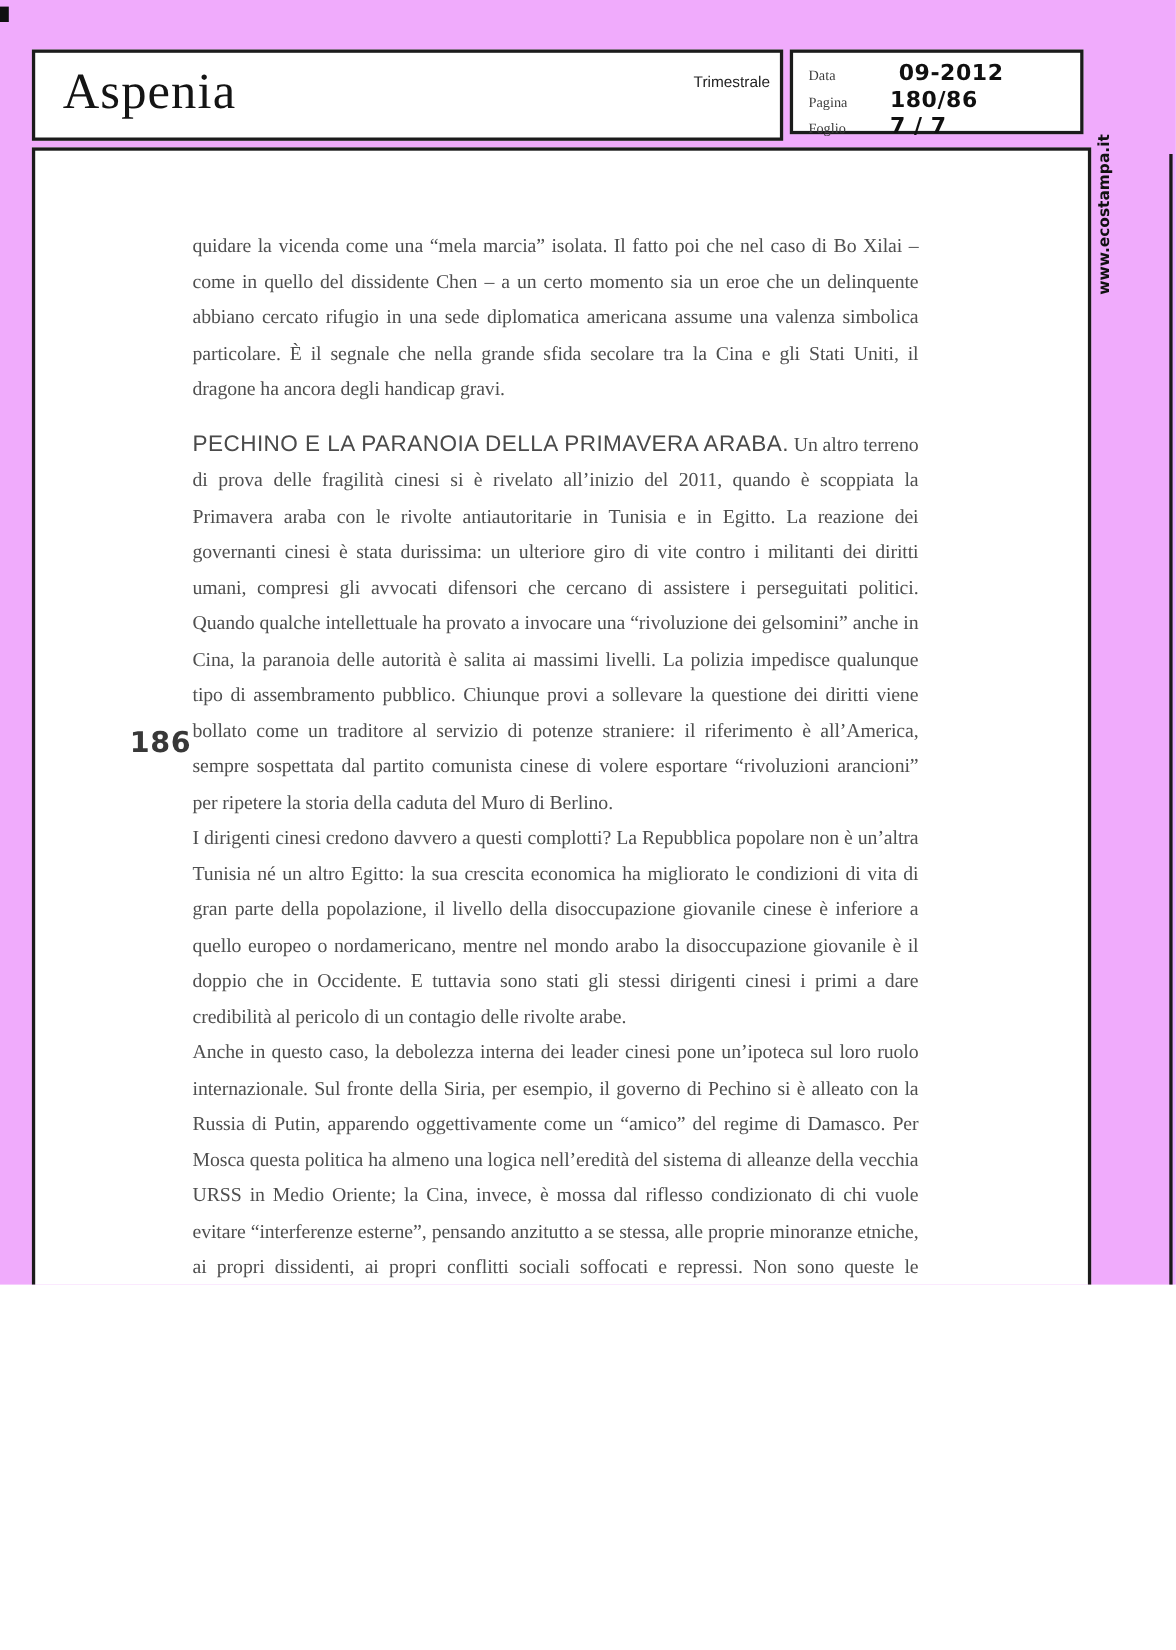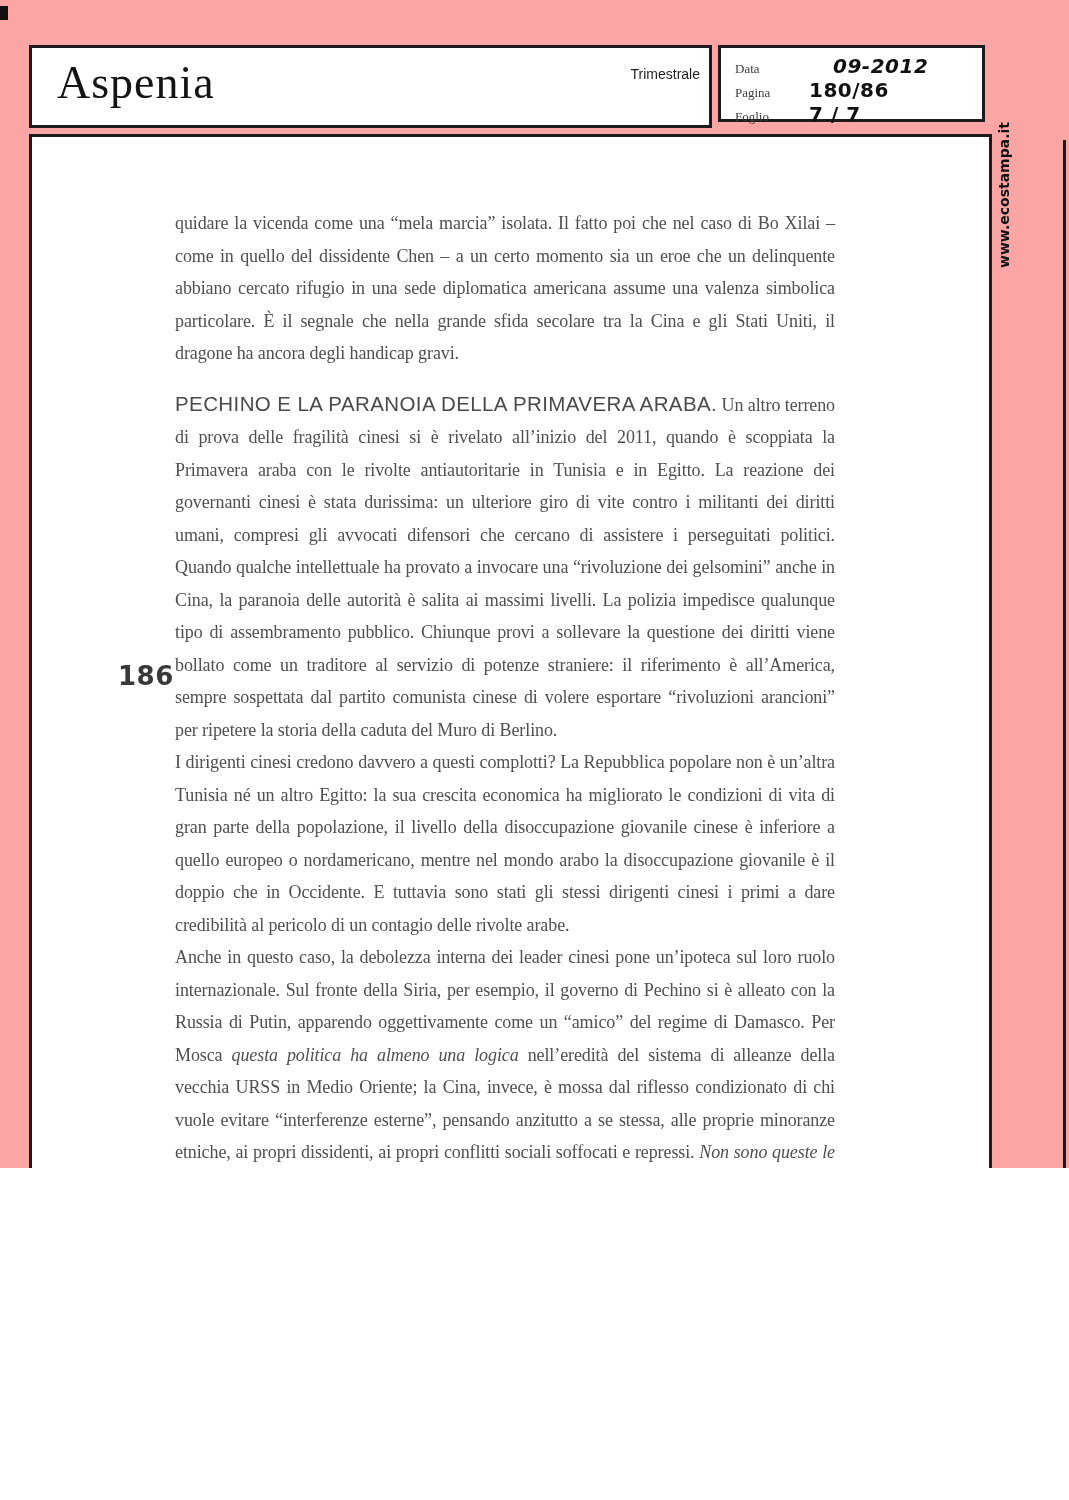--- a/index.html
+++ b/index.html
@@ -1,18 +1,18 @@
 <!DOCTYPE html>
 <html lang="it"><head>
 <meta charset="utf-8">
 <style>
   html,body { margin:0; padding:0; background:#ffffff; }
   .page {
     position:relative; width:1069px; height:1168px;
-    background:#fca5a5; overflow:hidden;
+    background:#f0abfc; overflow:hidden;
     font-family:"Liberation Serif", serif;
   }
 
   
   .masthead-box {
     position:absolute; left:29px; top:45px; width:677px; height:77px;
     border:3px solid #1b1b1b; background:#ffffff;
   }
   .masthead {
     position:absolute; left:25px; top:8px;
@@ -33,40 +33,40 @@
   .meta-label {
     width:62px; flex:0 0 62px;
     font-family:Liberation Serif, serif;
     font-size:13px; color:#3c3c3c;
   }
   .meta-value {
     font-family:"DejaVu Sans", sans-serif;
     font-size:20px; font-weight:bold; color:#101010;
     margin-left:12px; letter-spacing:0.5px;
   }
-  .meta-value.indent { margin-left:36px;font-style:italic; }
+  .meta-value.indent { margin-left:20px; }
 
   
   .article-frame {
     position:absolute; left:29px; top:134px; width:957px; height:1266px;
     border:3px solid #1b1b1b; background:#ffffff; box-sizing:content-box;
   }
   .article-body {
     position:absolute; left:143px; top:70px; width:660px;
     text-align:justify;
     font-size:18px; line-height:32.5px; color:#4f4f4f;
     letter-spacing:-0.1px;
   }
   .article-body p { margin:0; }
   .article-body p.space-before { margin-top:18px; }
   .article-body span.heading {
     font-family:"Liberation Sans", sans-serif;
     font-size:20.5px; color:#4a4a4a; letter-spacing:0.4px;margin-top:15px;
   }
-  .article-body span.italic { font-style:italic; }
+  .article-body span.italic { }
   .margin-page-number {
     position:absolute; left:86px; top:524px;
     font-family:"DejaVu Sans", sans-serif;
     font-size:26px; font-weight:bold; color:#383838; letter-spacing:0.5px;
   }
 
   
   .vertical-site {
     position:absolute; left:996px; top:268px;
     transform-origin:0 0; transform:rotate(-90deg);

